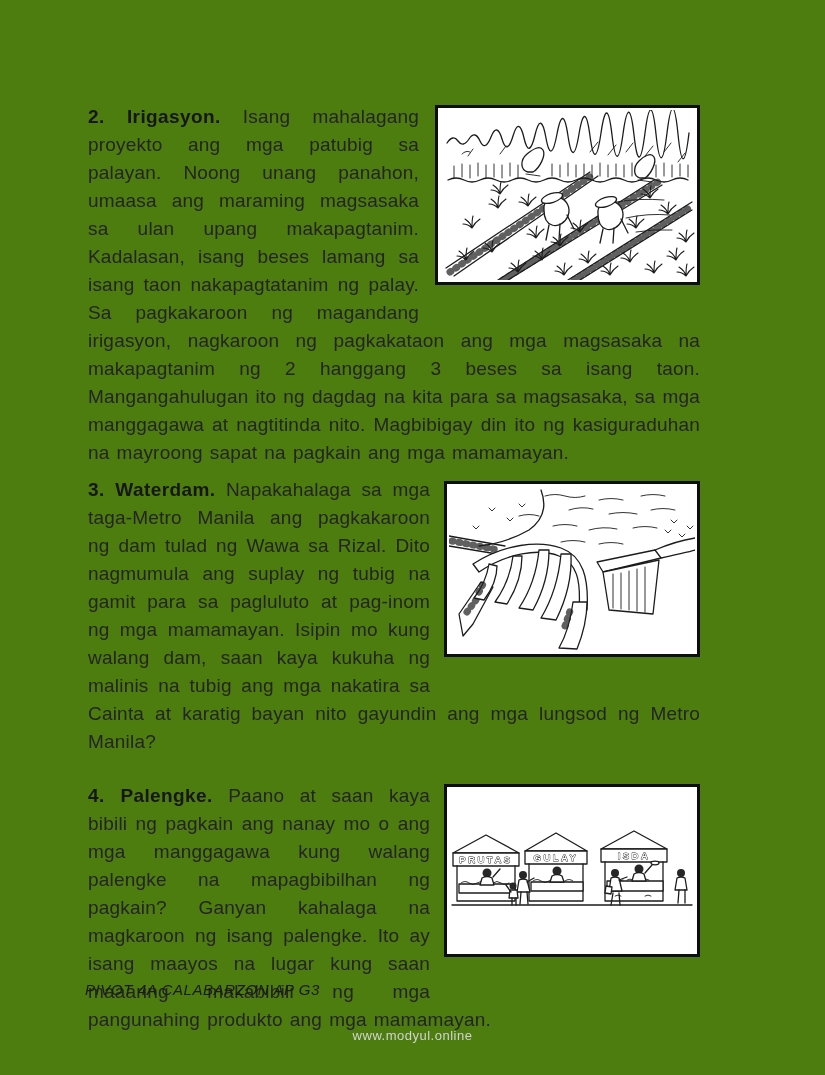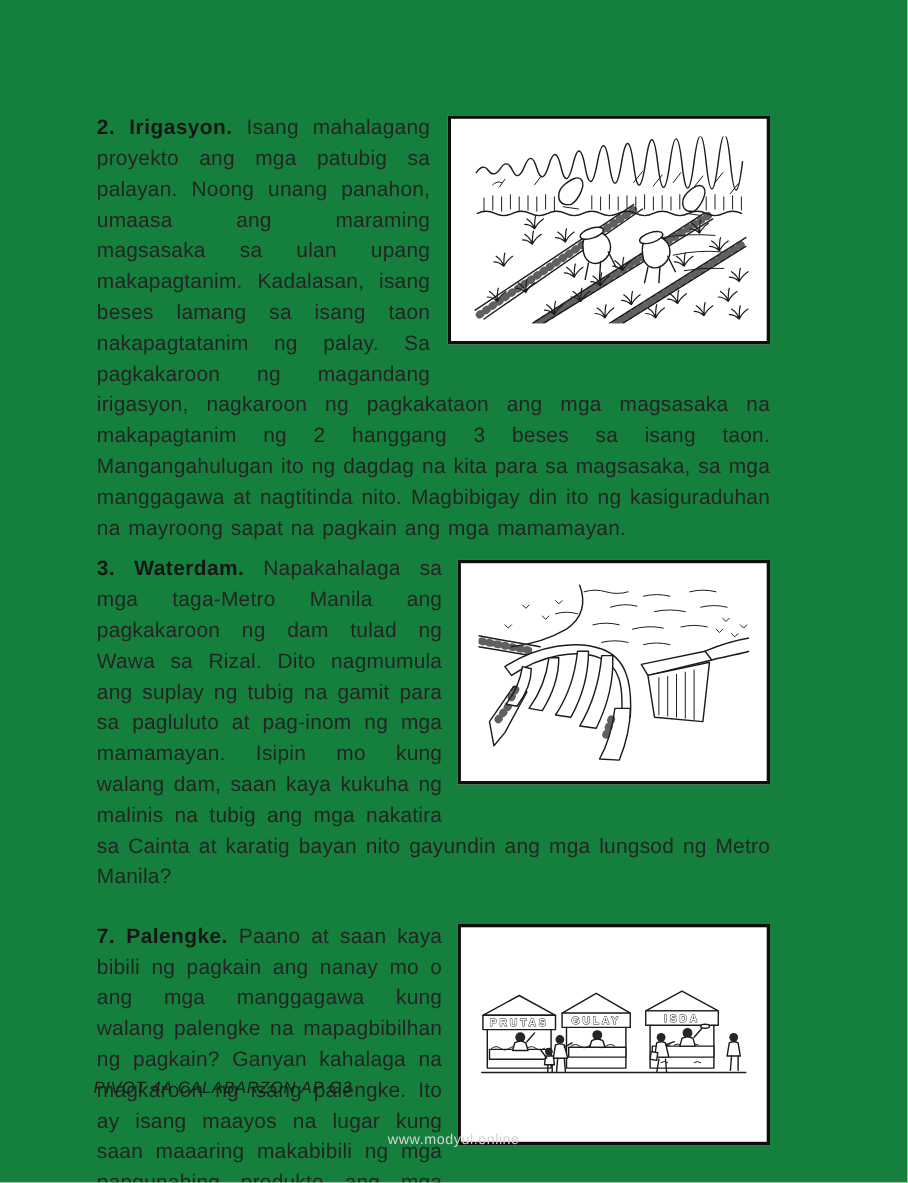--- a/index.html
+++ b/index.html
@@ -1,30 +1,30 @@
 <!DOCTYPE html>
 <html><head>
 <meta charset="utf-8">
 <style>
   html,body{margin:0;padding:0;background:#ffffff;}
   .page{
     width:825px;height:1075px;position:relative;overflow:hidden;
-    background:#15803d;color:#242424;
+    background:#4d7c0f;color:#242424;
     font-family:"Liberation Sans",sans-serif;
   }
   .content{position:absolute;left:88px;top:103px;width:612px;}
   section{overflow:hidden;}
   .sec-3{margin-top:9px;}
   .sec-4{margin-top:26px;}
   p.body{
     margin:0;font-size:19px;line-height:28px;text-align:justify;
     letter-spacing:0.2px;word-spacing:1.6px;color:#242424;
   }
   .hd{font-weight:bold;letter-spacing:0.4px;color:#161616;}
-  figure{margin:0;padding:16px;float:right;background:#fff;border:3px solid #0e0e0e;}
+  figure{margin:0;padding:2px;float:right;background:#fff;border:3px solid #0e0e0e;}
   .fig-rice{width:255px;height:170px;margin:2px 0 18px 16px;}
   .fig-dam{width:246px;height:166px;margin:5px 0 17px 14px;}
   .fig-market{width:246px;height:163px;margin:2px 0 26px 14px;}
   figure svg{display:block;width:100%;height:100%;}
   .ink{stroke:#1c1c1c;fill:none;stroke-width:1.3;stroke-linecap:round;stroke-linejoin:round;}
   .thin{stroke-width:0.9;}
   .wfill{fill:#ffffff;}
   .dark{fill:#262626;stroke:none;}
   .hatch{stroke:#1c1c1c;stroke-width:7;stroke-dasharray:1 6;opacity:0.7;fill:none;}
   .sign{
@@ -213,19 +213,19 @@
               <path class="wfill" d="M228,89 q4,-2 8,0 l2,12 h-12 Z"></path>
               <path d="M230,101 l-1,13 M236,101 l0,13"></path>
             </g>
 
             <text class="sign" x="37" y="74">PRUTAS</text>
             <text class="sign" x="107" y="72">GULAY</text>
             <text class="sign" x="185" y="70">ISDA</text>
           </g>
         </svg>
       </figure>
-      <p class="body"><span class="hd">7. Palengke.</span> <span>Paano at saan kaya bibili ng pagkain ang nanay mo o ang mga manggagawa kung walang palengke na mapagbibilhan ng pagkain? Ganyan kahalaga na magkaroon ng isang palengke. Ito ay isang maayos na lugar kung saan maaaring makabibili ng mga pangunahing produkto ang mga mamamayan.</span></p>
+      <p class="body"><span class="hd">4. Palengke.</span> <span>Paano at saan kaya bibili ng pagkain ang nanay mo o ang mga manggagawa kung walang palengke na mapagbibilhan ng pagkain? Ganyan kahalaga na magkaroon ng isang palengke. Ito ay isang maayos na lugar kung saan maaaring makabibili ng mga pangunahing produkto ang mga mamamayan.</span></p>
     </section>
   </div>
 
   <div class="footer-label">PIVOT 4A CALABARZON AP G3</div>
   <div class="watermark">www.modyul.online</div>
 </div>
 
 </body></html>

